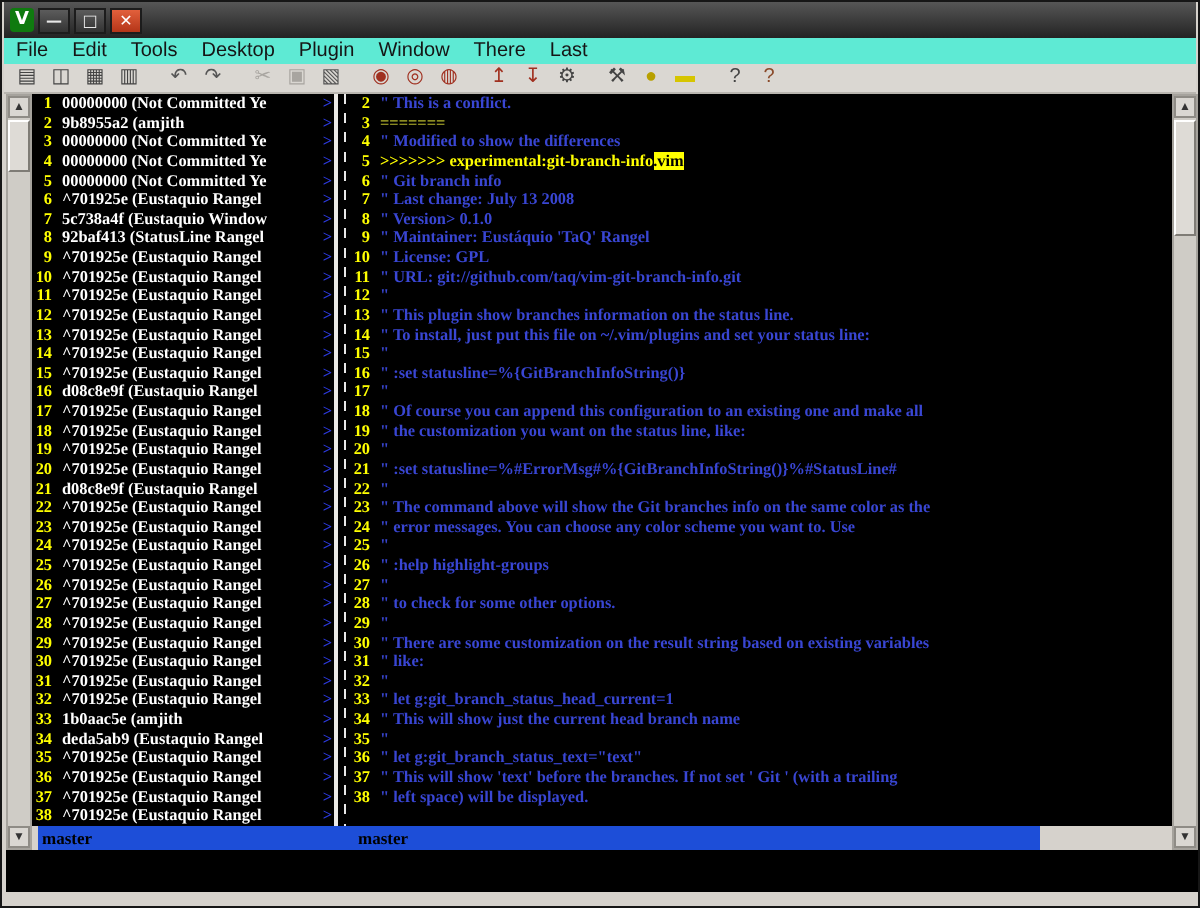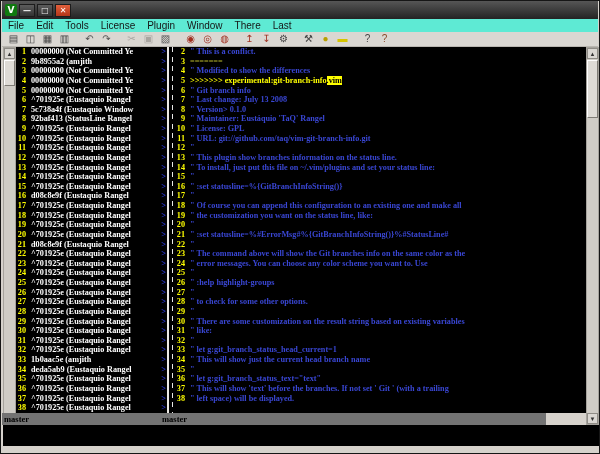--- a/index.html
+++ b/index.html
@@ -43,21 +43,21 @@
   .vsep-dash{position:absolute;left:3px;top:0;width:1px;height:100%;
     background:repeating-linear-gradient(#e8e8e8 0 5px,#000 5px 9.6px);}
   
   .sb{position:absolute;top:46px;width:13px;height:378px;background:#cfccc6;border:1px solid #a6a39d;box-sizing:border-box;}
   .sb-left{left:2px;} .sb-right{left:585px;}
   .sb-arrow{position:absolute;left:0;width:11px;height:11px;background:#dad7d2;border:1px solid #8f8c86;
     color:#333;font-size:6px;display:flex;align-items:center;justify-content:center;box-sizing:border-box;}
   .sb-up{top:0;} .sb-down{bottom:0;}
   .sb-thumb{position:absolute;left:0;width:11px;background:#dedbd6;border:1px solid;border-color:#fff #7f7c76 #7f7c76 #fff;box-sizing:border-box;}
   
-  .statusline{position:absolute;left:1px;top:412px;width:544px;height:12px;background:#737373;color:#000;}
+  .statusline{position:absolute;left:18px;top:412px;width:501px;height:12px;background:#1d4ed8;color:#000;}
   .status-label{position:absolute;top:1px;font-size:8.5px;}
   .status-left{left:2px;} .status-right{left:160px;}
   
   .cmdline{position:absolute;left:2px;top:424px;width:596px;height:21px;background:#000;}
 </style>
 </head>
 <body>
 
 <div class="win">
 
@@ -67,21 +67,21 @@
         <div class="winbtn">—</div>
         <div class="winbtn">□</div>
         <div class="winbtn close">✕</div>
       </div>
   </div>
 
   <div class="menubar" id="menubar">
       <span class="menu-item">File</span>
       <span class="menu-item">Edit</span>
       <span class="menu-item">Tools</span>
-      <span class="menu-item">License</span>
+      <span class="menu-item">Desktop</span>
       <span class="menu-item">Plugin</span>
       <span class="menu-item">Window</span>
       <span class="menu-item">There</span>
       <span class="menu-item">Last</span>
     </div>
 
   <div class="toolbar" id="toolbar">
       <button class="tb">
         <span style="color: rgb(68, 68, 68);">▤</span>
       </button>

